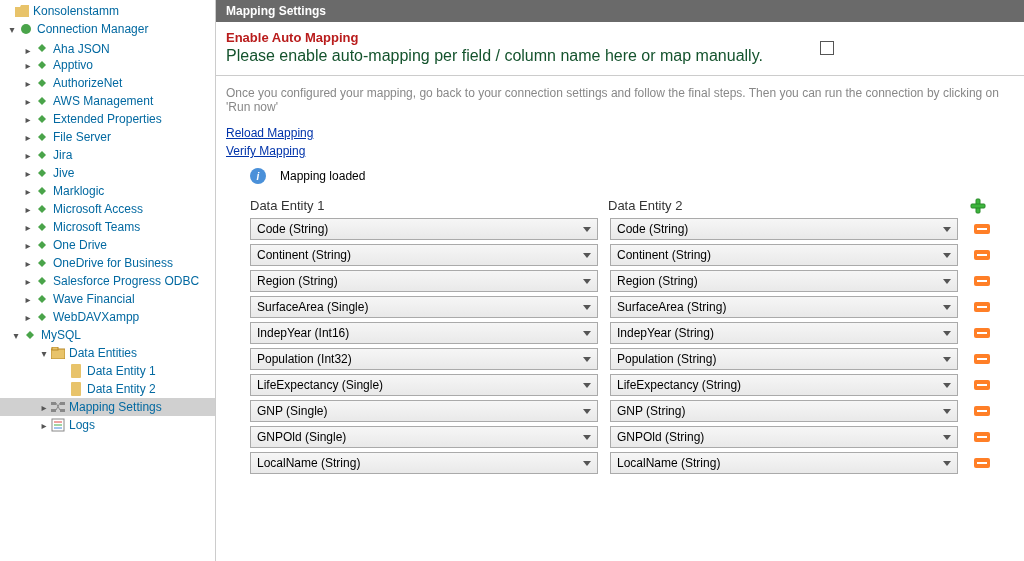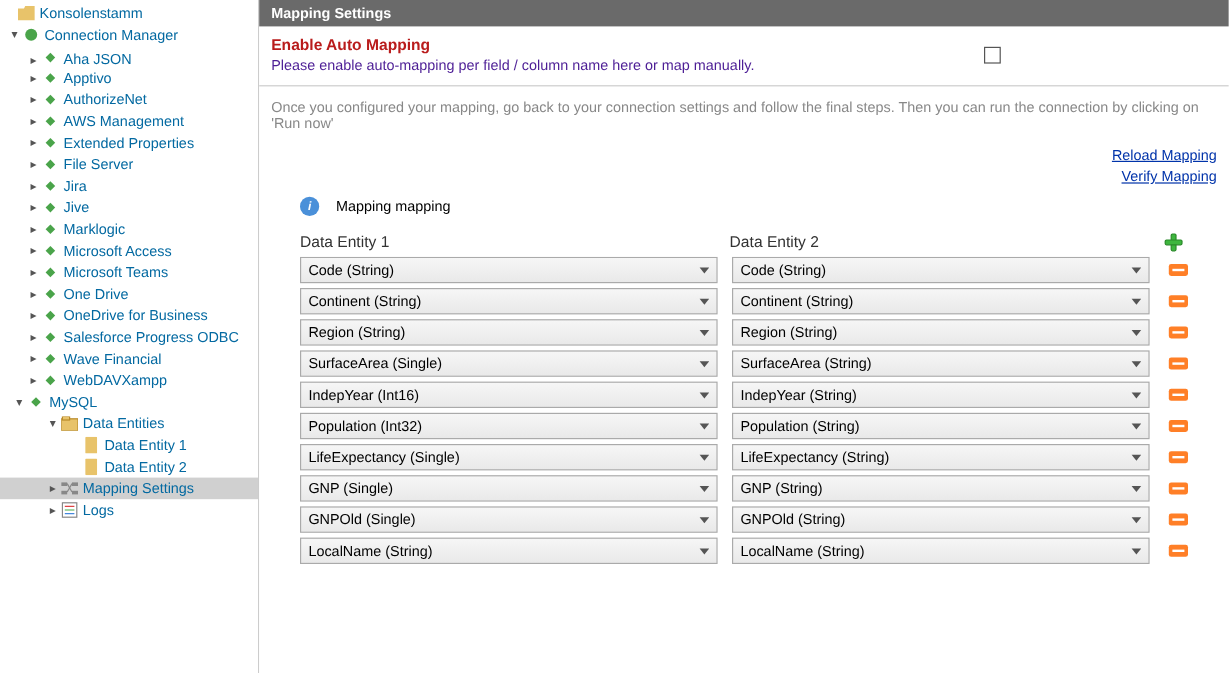--- a/index.html
+++ b/index.html
@@ -18,25 +18,25 @@
 .ticon.dbfolder svg { fill: #E8C36A; stroke: #b88a2a; }
 .ticon.entity svg { fill: #E8C36A; }
 .ticon.mapset svg { fill: #666; }
 .ticon.logs svg { fill: #999; }
 .tree-label { color: #0369a1; }
 .main { flex: 1; display: flex; flex-direction: column; background: #fff; }
 .title-bar { background: #6a6a6a; color: #fff; font-weight: bold; padding: 4px 10px; height: 22px; }
 .header-block { border-bottom: 1px solid #ccc; padding: 8px 10px 10px; display: flex; }
 .header-text { flex: 1; }
 .header-title { font-weight: bold; color: #b91c1c; font-size: 13px; margin-bottom: 2px; }
-.header-sub { color: #4c1d95; font-size: 12px; }
+.header-sub { color: #14532d; font-size: 16px; }
 .checkbox-wrap { display: flex; align-items: center; padding-right: 180px; }
 .checkbox { width: 14px; height: 14px; border: 1px solid #555; background: #fff; }
 .instruction { color: #888; padding: 10px; }
-.link-row { text-align: right; padding: 2px 10px; }
+.link-row { text-align: left; padding: 2px 10px; }
 .link-row a { color: #0033aa; text-decoration: underline; cursor: pointer; }
 .status-row { display: flex; align-items: center; padding: 8px 10px 14px 34px; }
 .info-icon { width: 16px; height: 16px; border-radius: 50%; background: #4a90d9; color: #fff; display: inline-flex; align-items: center; justify-content: center; font-weight: bold; font-style: italic; margin-right: 14px; font-size: 10px; }
 .entity-headers { display: flex; padding: 0 34px 4px; }
 .entity-headers .col { flex: 1; font-size: 13px; color: #333; }
 .entity-headers .addcol { width: 24px; display: flex; align-items: center; justify-content: center; }
 .plus-icon { width: 16px; height: 16px; }
 .mapping-rows { padding: 0 34px; overflow-y: auto; }
 .mrow { display: flex; align-items: center; margin-bottom: 4px; }
 .mselect { flex: 1; height: 22px; border: 1px solid #aaa; background: linear-gradient(#f6f6f6, #e9e9e9); display: flex; align-items: center; padding: 0 6px; margin-right: 12px; position: relative; }
@@ -285,21 +285,21 @@
     </div>
     <div class="checkbox-wrap">
       <div class="checkbox"></div>
     </div>
   </div>
   <div class="instruction">Once you configured your mapping, go back to your connection settings and follow the final steps. Then you can run the connection by clicking on 'Run now'</div>
   <div class="link-row"><a>Reload Mapping</a></div>
   <div class="link-row"><a>Verify Mapping</a></div>
   <div class="status-row">
     <span class="info-icon">i</span>
-    <span>Mapping mapping</span>
+    <span>Mapping loaded</span>
   </div>
   <div class="entity-headers">
     <div class="col">Data Entity 1</div>
     <div class="col">Data Entity 2</div>
     <div class="addcol">
       <svg class="plus-icon" viewBox="0 0 16 16">
           <rect x="6" y="1" width="4" height="14" rx="1" fill="#3eb63e" stroke="#2a8a2a"></rect>
           <rect x="1" y="6" width="14" height="4" rx="1" fill="#3eb63e" stroke="#2a8a2a"></rect>
         </svg>
     </div>

